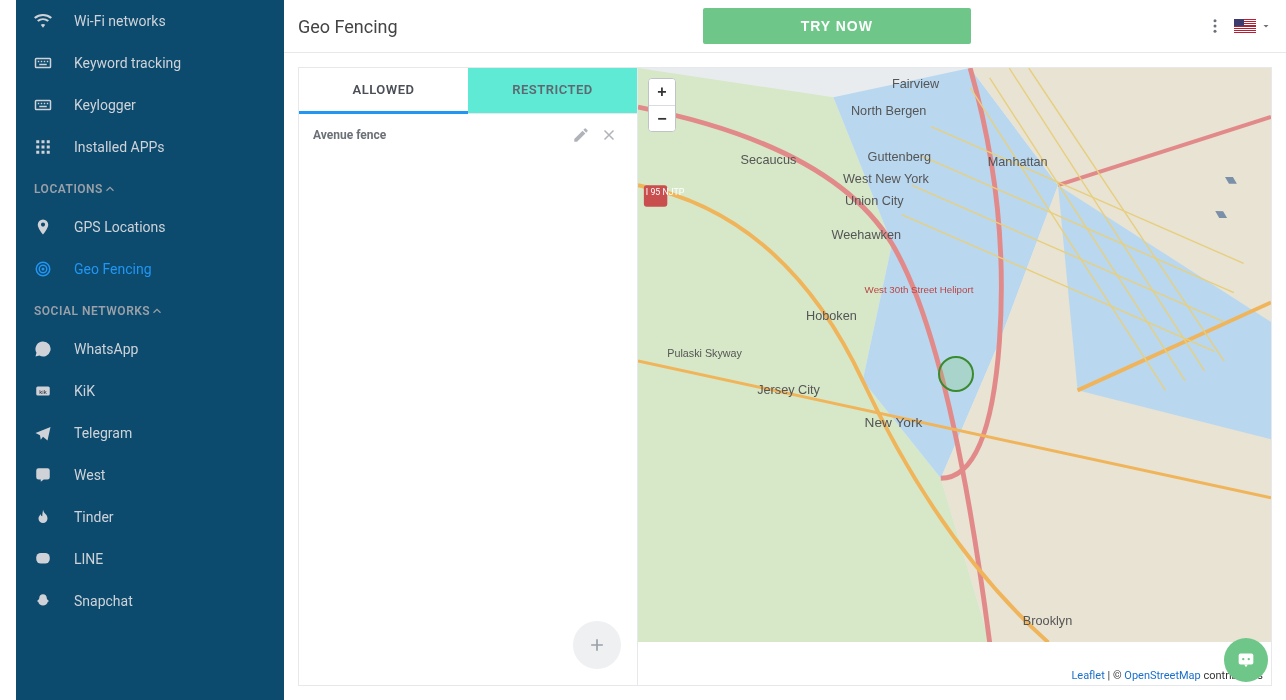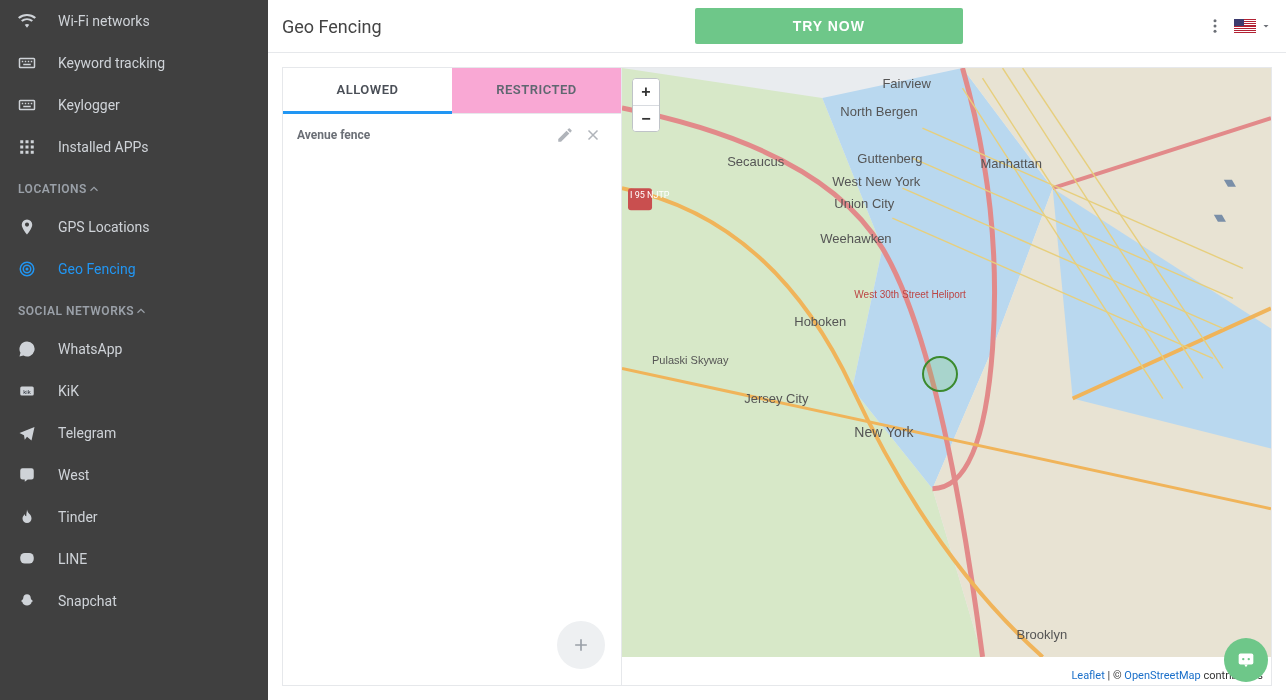--- a/index.html
+++ b/index.html
@@ -1,34 +1,34 @@
 <!DOCTYPE html>
 <html><head>
 <meta charset="utf-8">
 <style>
 * { margin: 0; padding: 0; box-sizing: border-box; }
 body { font-family: -apple-system, BlinkMacSystemFont, "Segoe UI", Roboto, sans-serif; background: #fff; overflow: hidden; }
 .app { display: flex; width: 1286px; height: 700px; }
-.sidebar { width: 268px; background: #404040; color: #cfd3d8; overflow-y: auto; padding-top: 0; }
+.sidebar { width: 268px; background: #0c4a6e; color: #cfd3d8; overflow-y: auto; padding-top: 0; margin-left: 16px; }
 .sidebar-item { display: flex; align-items: center; padding: 12px 18px; cursor: pointer; font-size: 14px; gap: 22px; }
 .sidebar-item.active { color: #2196f3; }
 .sidebar-item .icon { width: 18px; height: 18px; display: flex; align-items: center; justify-content: center; flex-shrink: 0; }
 .sidebar-section { display: flex; align-items: center; justify-content: flex-start; padding: 14px 18px 10px; font-size: 12px; font-weight: 600; letter-spacing: 0.5px; color: #9aa0a8; cursor: pointer; }
 .sidebar-section .chev { width: 14px; height: 14px; }
 .main { flex: 1; display: flex; flex-direction: column; }
 .header { display: flex; align-items: center; padding: 8px 14px; border-bottom: 1px solid #e6e8eb; gap: 12px; }
 .page-title { font-size: 18px; color: #444; font-weight: 400; flex: 0 0 auto; margin-right: auto; }
 .try-btn { background: #6ec789; color: #fff; border: none; padding: 10px 0; width: 268px; font-size: 14px; font-weight: 600; letter-spacing: 1px; cursor: pointer; border-radius: 2px; margin-left: 70px; }
 .header-right { margin-left: auto; display: flex; align-items: center; gap: 10px; }
 .more-icon { cursor: pointer; color: #6b6f76; }
 .flag { width: 22px; height: 14px; display: inline-block; position: relative; background: linear-gradient(#b22234 7.7%, #fff 7.7% 15.4%, #b22234 15.4% 23.1%, #fff 23.1% 30.8%, #b22234 30.8% 38.5%, #fff 38.5% 46.2%, #b22234 46.2% 53.9%, #fff 53.9% 61.6%, #b22234 61.6% 69.3%, #fff 69.3% 77%, #b22234 77% 84.7%, #fff 84.7% 92.4%, #b22234 92.4%); }
 .flag::before { content:""; position:absolute; top:0; left:0; width:45%; height:53%; background:#3c3b6e; }
 .content { flex: 1; display: flex; padding: 14px; gap: 0; }
 .panel { width: 340px; background: #fff; border: 1px solid #e6e8eb; border-top: none; display: flex; flex-direction: column; position: relative; }
-.tabs { display: flex; border-bottom: 1px solid #e6e8eb; background: #f9a8d4; }
+.tabs { display: flex; border-bottom: 1px solid #e6e8eb; background: #5eead4; }
 .tab { flex: 1; text-align: center; padding: 14px 0; font-size: 13px; font-weight: 600; letter-spacing: 0.5px; color: #5f6770; cursor: pointer; border-top: 1px solid #e6e8eb; }
 .tab.active { background: #fff; color: #4a4f57; border-bottom: 3px solid #2196f3; margin-bottom: -1px; }
 .fence-list { flex: 1; }
 .fence-row { display: flex; align-items: center; padding: 12px 14px; font-size: 12px; color: #6b6f76; font-weight: bold; }
 .fence-row .label { flex: 1; }
 .fence-row .row-icon { width: 28px; color: #b0b4ba; cursor: pointer; display: flex; justify-content: center; }
 .add-fab { position: absolute; right: 16px; bottom: 16px; width: 48px; height: 48px; border-radius: 50%; background: #eef0f2; color: #9aa0a8; display: flex; align-items: center; justify-content: center; font-size: 22px; cursor: pointer; border: none; }
 .map-wrap { flex: 1; position: relative; border: 1px solid #e6e8eb; border-left: none; overflow: hidden; }
 .map-bg { position: absolute; inset: 0; }
 .zoom { position: absolute; top: 10px; left: 10px; display: flex; flex-direction: column; border: 1px solid #bfc3c8; border-radius: 4px; overflow: hidden; background: #fff; }

